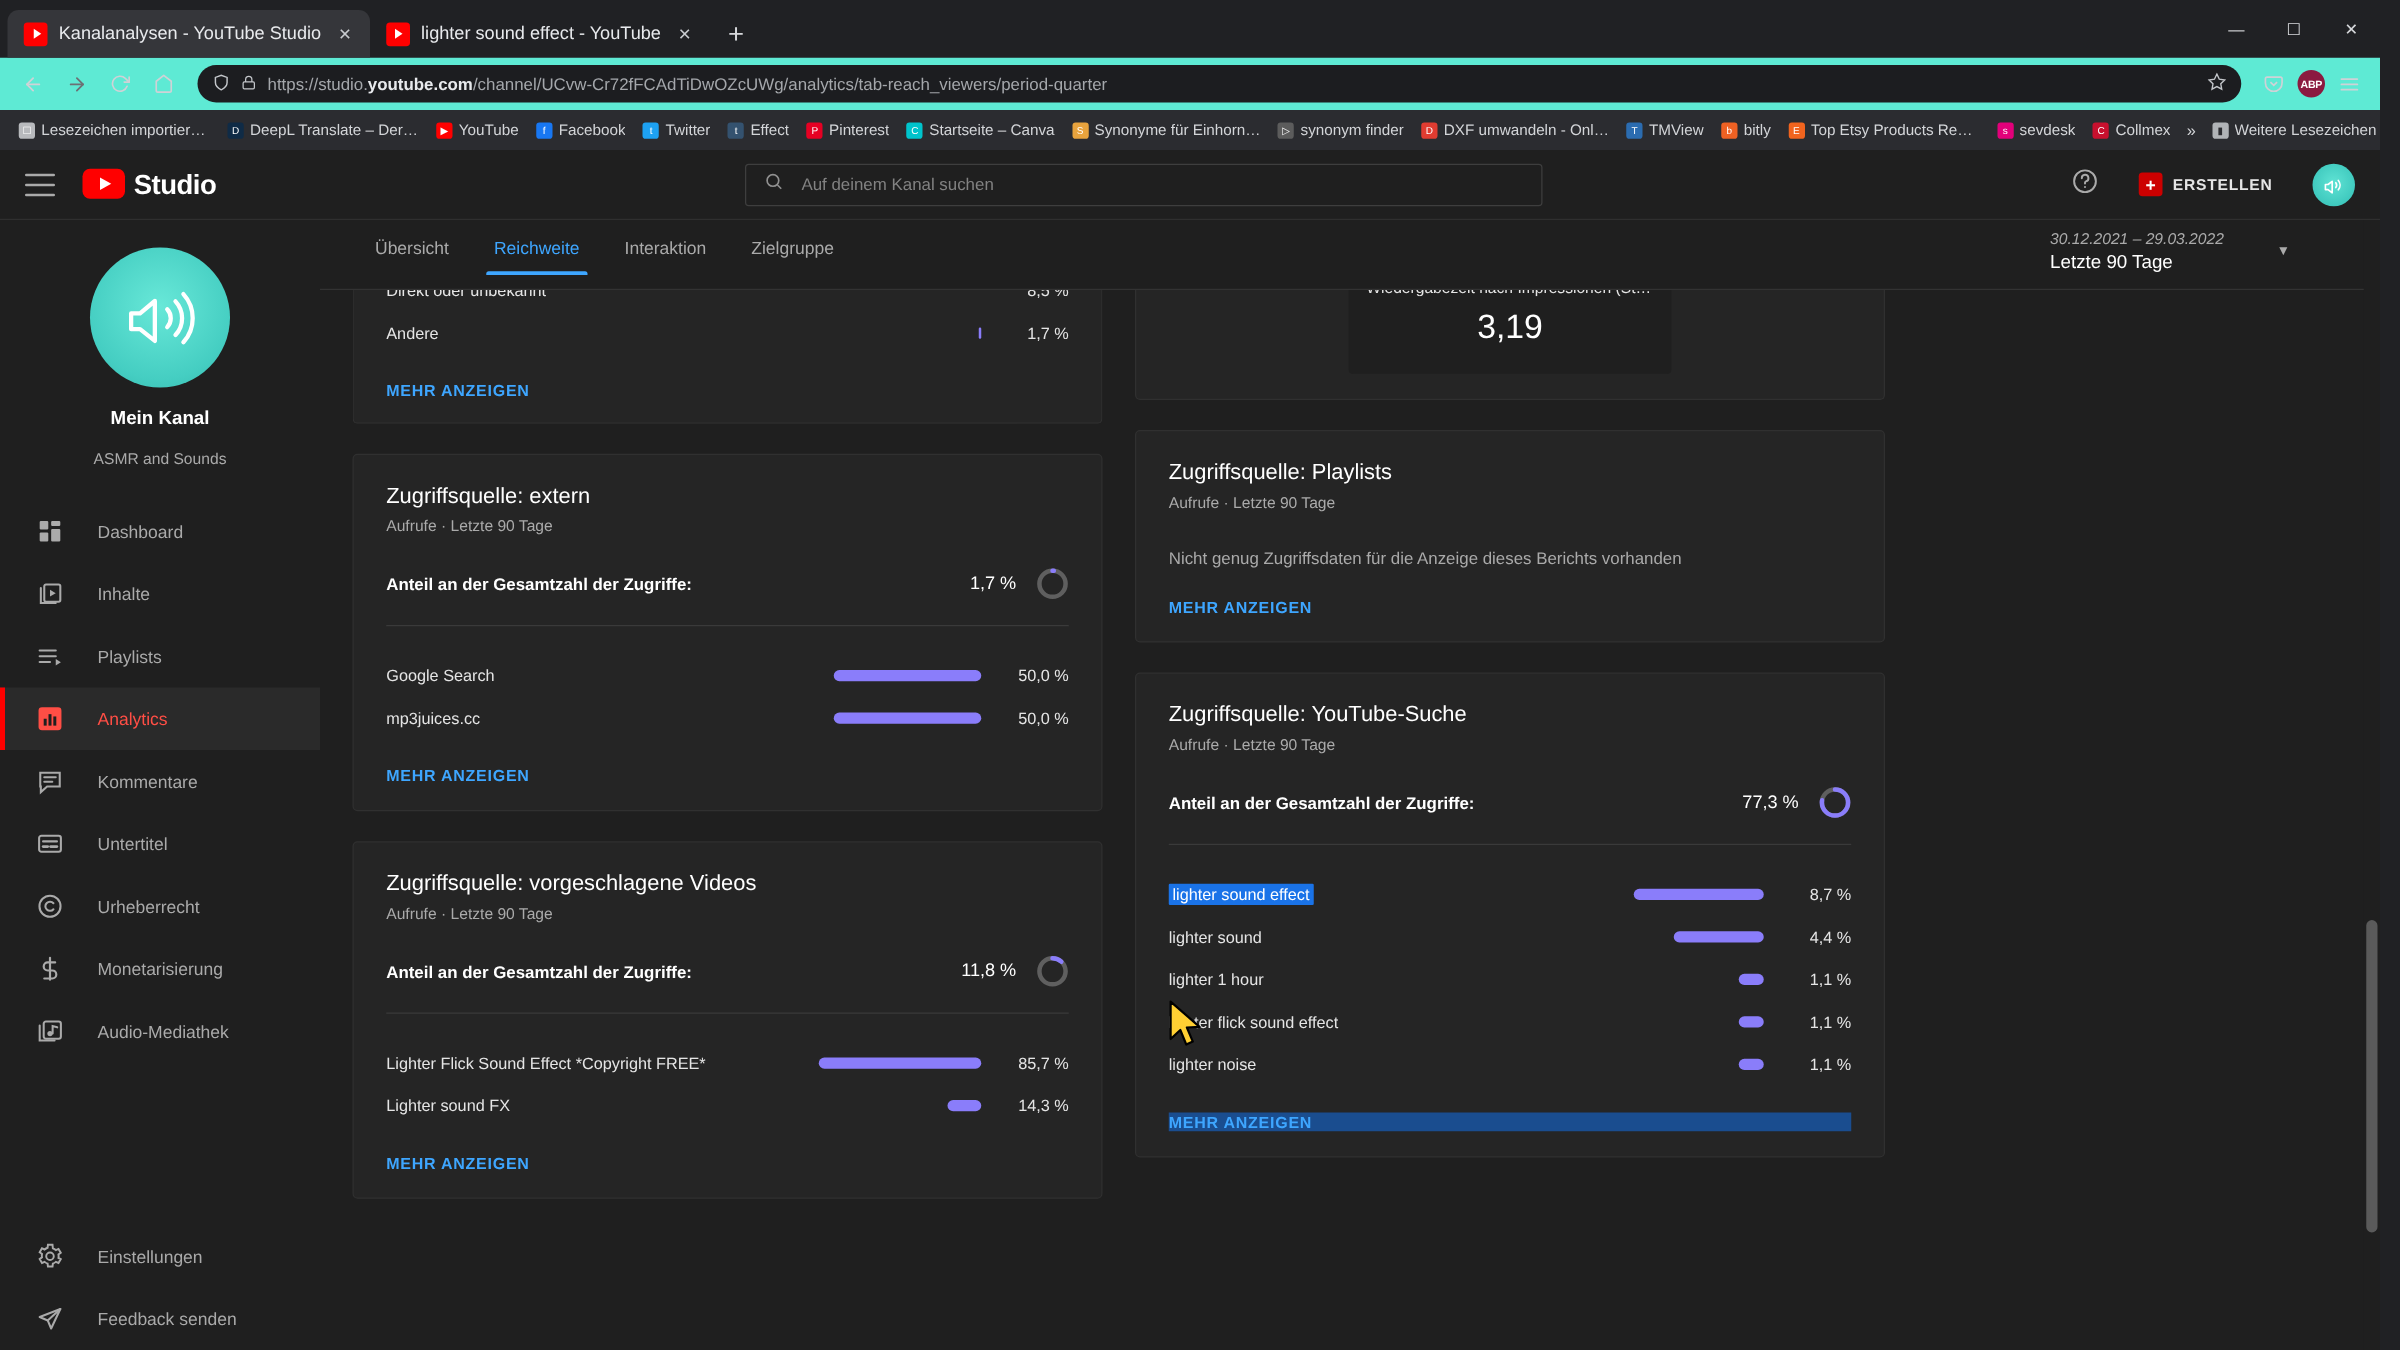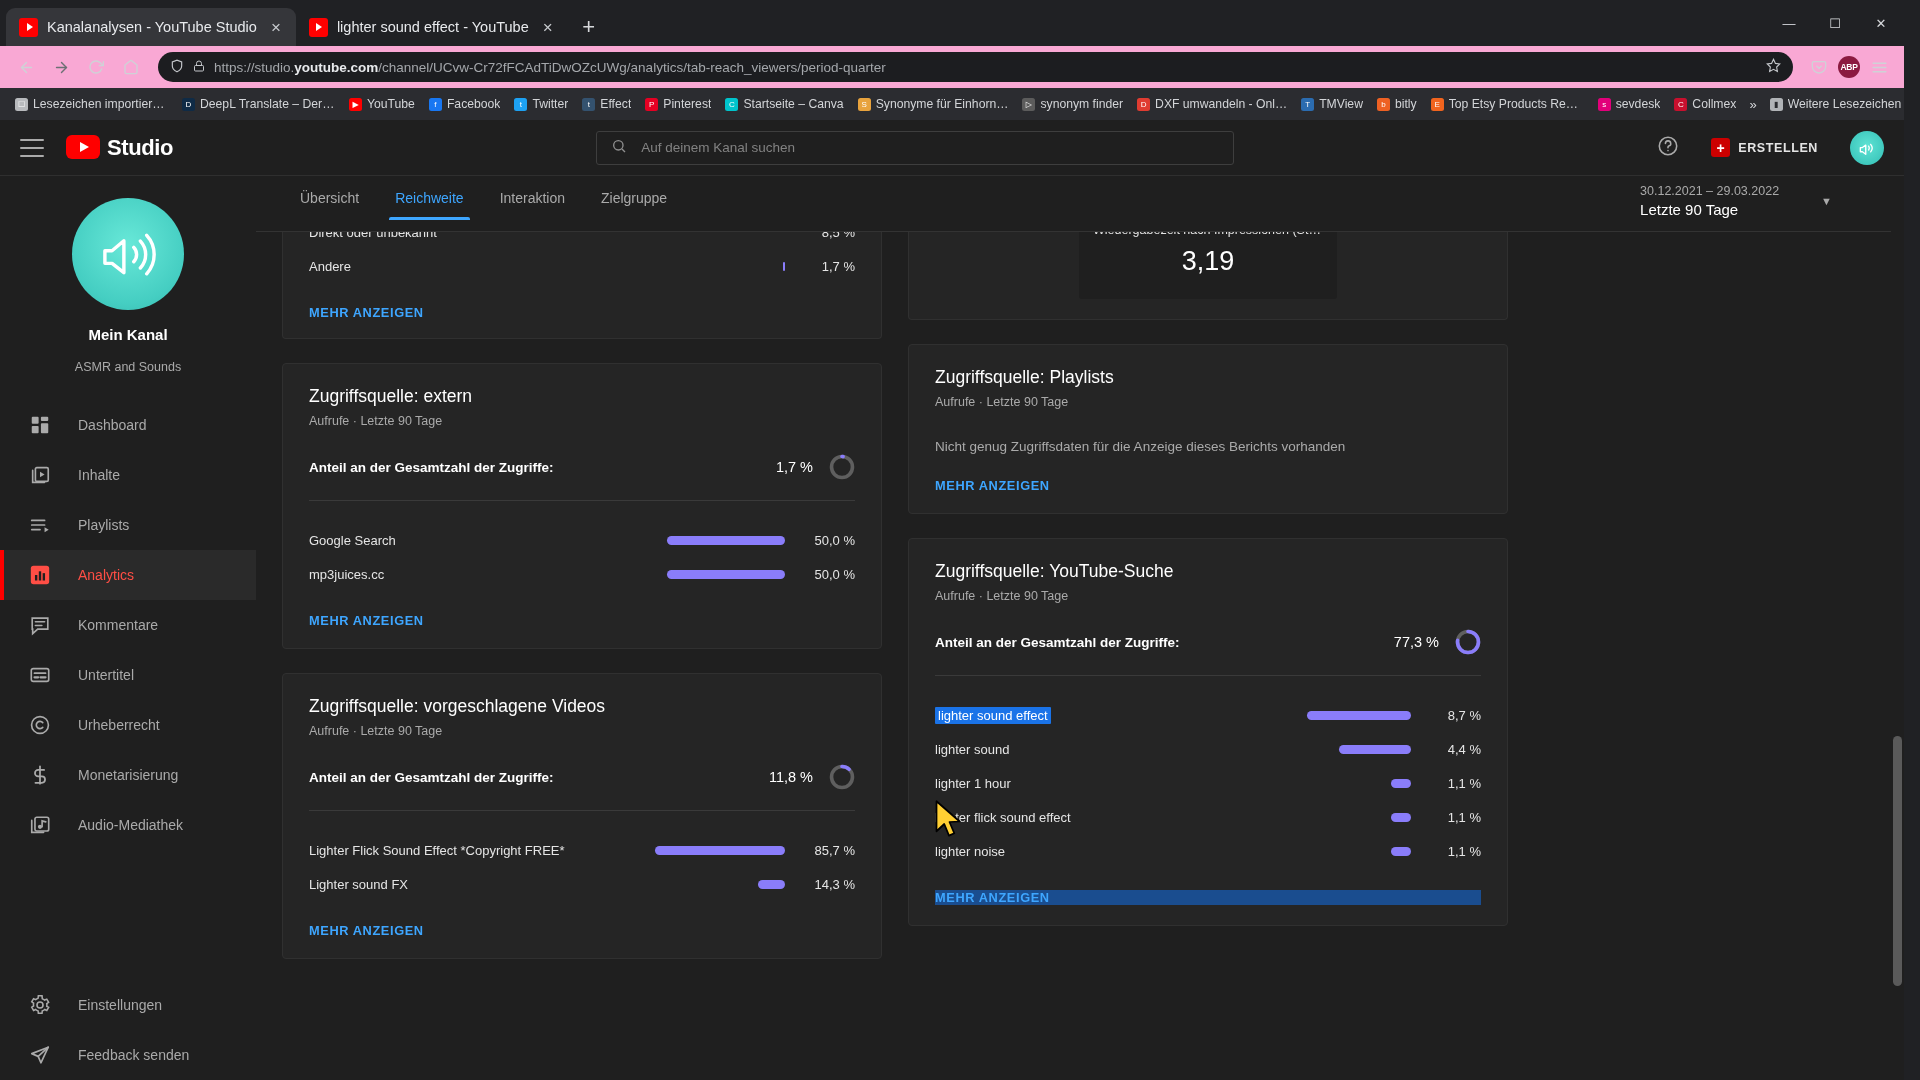--- a/index.html
+++ b/index.html
@@ -44,21 +44,21 @@
   }
   .win-controls {
     position: absolute; right: 0; top: 6px; display: flex; gap: 0;
   }
   .win-btn {
     width: 46px; height: 34px; display: flex; align-items: center; justify-content: center;
     color: #d6d8db; font-size: 13px;
   }
 
   .navbar {
-    height: 42px; background: #f9a8d4; display: flex; align-items: center;
+    height: 42px; background: #5eead4; display: flex; align-items: center;
     gap: 3px; padding: 0 10px; flex: 0 0 42px;
   }
   .navbtn {
     width: 32px; height: 32px; display: flex; align-items: center; justify-content: center;
     color: #cfd2d6; border-radius: 50%;
   }
   .navbtn svg { display: block; }
   .urlbar {
     flex: 1 1 auto; height: 30px; background: #1c1d20; border-radius: 16px;
     display: flex; align-items: center; gap: 9px; padding: 0 12px; margin: 0 8px;
@@ -179,21 +179,21 @@
   .rtab.active { color: #3ea6ff; }
   .rtab.active::after {
     content: ""; position: absolute; left: 12px; right: 12px; bottom: 0; height: 3px;
     background: #3ea6ff; border-radius: 2px 2px 0 0;
   }
   .daterange {
     position: absolute; right: 72px; top: 8px; text-align: right; display: flex;
     align-items: center; gap: 42px;
   }
   .dr-texts { text-align: left; }
-  .dr-range { color: #aaa; font-size: 12.5px; margin-bottom: 3px; }
+  .dr-range { color: #aaa; font-size: 12.5px; margin-bottom: 3px; font-style: italic; }
   .dr-label { color: #fff; font-size: 15px; }
   .dr-chev { color: #aaa; font-size: 11px; }
 
   .scroll-area {
     position: absolute; inset: 0; overflow: hidden; padding-top: 0;
   }
   .grid {
     display: flex; gap: 26px; padding: 0 30px 0 26px; margin-top: -15px;
   }
   .col { display: flex; flex-direction: column; gap: 24px; }

